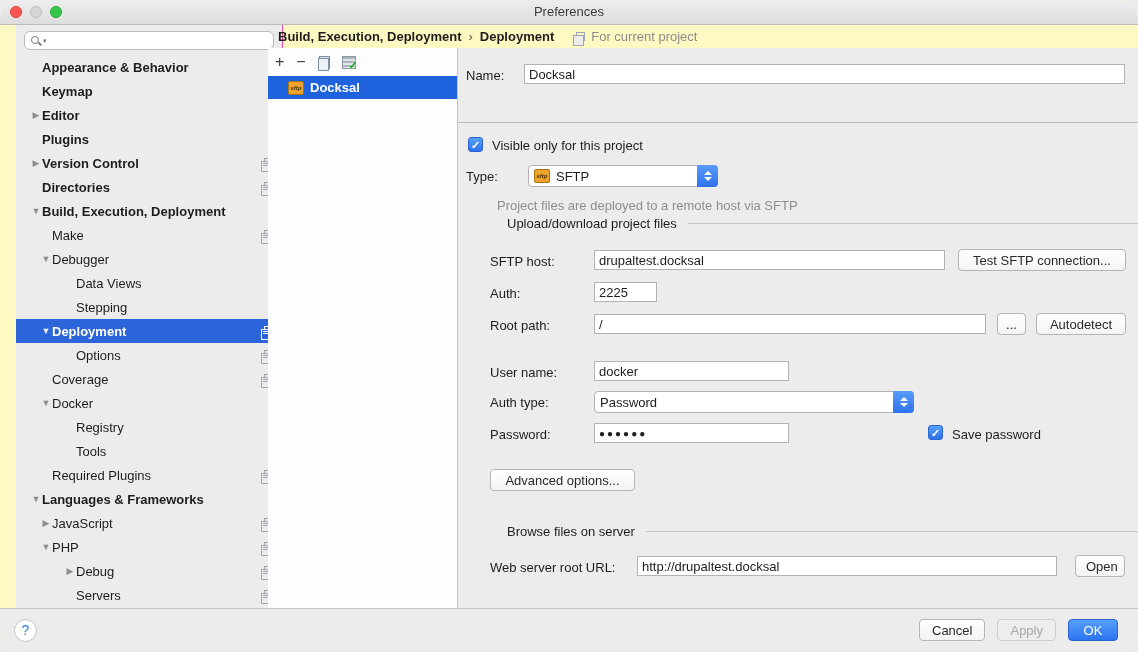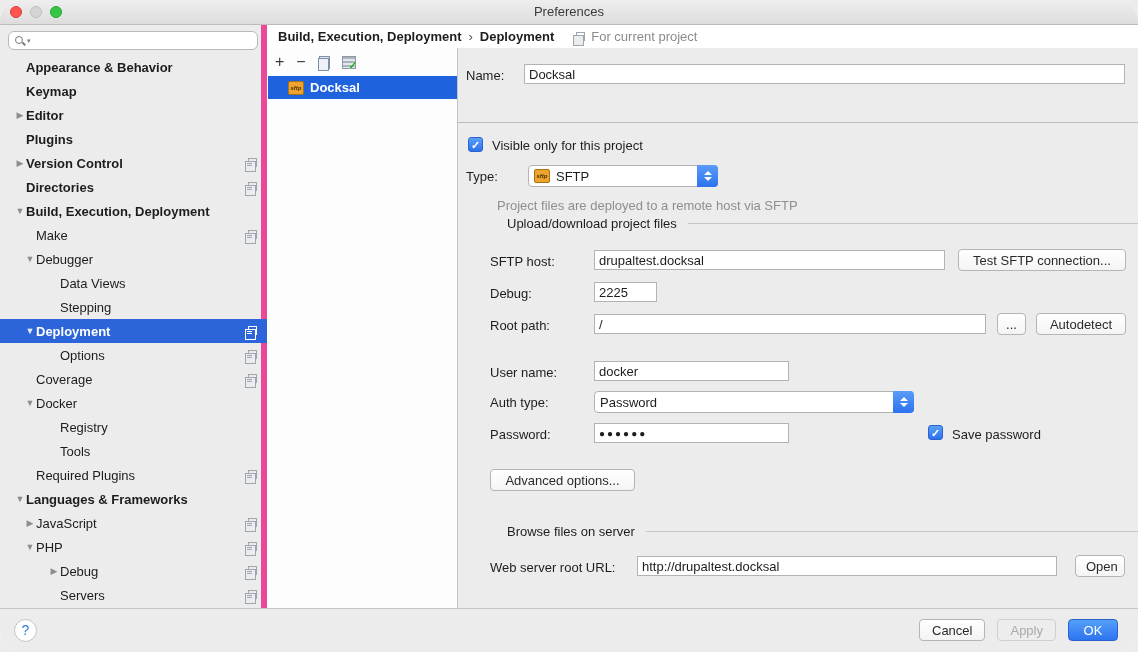--- a/index.html
+++ b/index.html
@@ -1,32 +1,32 @@
 <!DOCTYPE html>
 <html><head>
 <meta charset="utf-8">
 <style>
   * { margin:0; padding:0; box-sizing:border-box; }
   html,body { width:1138px; height:652px; }
   body { font-family:"Liberation Sans", sans-serif; font-size:13px; color:#1d1d1d; background:#ececec; }
-  .window { position:relative; width:1138px; height:652px; overflow:hidden; background:#ffffff;border-radius:20px; }
+  .window { position:relative; width:1138px; height:652px; overflow:hidden; background:#fef9c3;border-radius:20px; }
 
   
   .titlebar { position:absolute; left:0; top:0; width:1138px; height:25px;
     background:linear-gradient(#eeeeee,#dddddd); border-bottom:1px solid #bcbcbc;
     border-radius:6px 6px 0 0; }
   .titlebar .title { position:absolute; left:0; right:0; top:4px; text-align:center; color:#3c3c3c; font-size:13px; }
   .tl { position:absolute; top:6px; width:12px; height:12px; border-radius:50%; }
   .tl.red { left:10px; background:#fc5550; border:1px solid #dd3c35; }
   .tl.gray { left:30px; background:#d5d5d5; border:1px solid #bcbcbc; }
   .tl.green { left:50px; background:#35c648; border:1px solid #24a62f; }
 
   
-  .sidebar { position:absolute; left:0; top:25px; width:267px; height:583px;
-    background:#ececec; border-right:6px solid #ec4899; }
+  .sidebar { position:absolute; left:16px; top:25px; width:267px; height:583px;
+    background:#ececec; border-right:1px solid #ec4899; }
   .searchbox { position:absolute; left:8px; top:6px; width:250px; height:19px; background:#fff;
     border:1px solid #b9b9b9; border-radius:6px; display:flex; align-items:center; padding:0 5px; gap:2px; }
   .mag { position:relative; width:11px; height:11px; display:inline-block; }
   .mag::before { content:""; position:absolute; left:1px; top:1px; width:6px; height:6px;
     border:1.5px solid #7a7a7a; border-radius:50%; }
   .mag::after { content:""; position:absolute; left:8px; top:8px; width:4px; height:1.5px;
     background:#7a7a7a; transform:rotate(45deg); }
   .caret-sm { font-size:7px; color:#7a7a7a; line-height:1; }
 
   .tree { position:absolute; left:0; top:30px; width:267px; }
@@ -274,21 +274,21 @@
 
     <div class="section" style="left:4px; top:168px;">
       <span>Upload/download project files</span>
       <span class="line"></span>
     </div>
 
     <span class="lab" style="left:32px; top:206px;">SFTP host:</span>
     <input class="ipt" style="left: 136px; top: 202px; width: 351px;" value="drupaltest.docksal">
     <button class="btn" style="left:500px; top:201px; width:168px;">Test SFTP connection...</button>
 
-    <span class="lab" style="left:32px; top:238px;">Debug:</span>
+    <span class="lab" style="left:32px; top:238px;">Auth:</span>
     <input class="ipt" style="left: 136px; top: 234px; width: 63px;" value="2225">
 
     <span class="lab" style="left:32px; top:270px;">Root path:</span>
     <input class="ipt" style="left: 136px; top: 266px; width: 392px;" value="/">
     <button class="btn" style="left:539px; top:265px; width:29px; padding:0;">...</button>
     <button class="btn" style="left:578px; top:265px; width:90px;">Autodetect</button>
 
     <span class="lab" style="left:32px; top:317px;">User name:</span>
     <input class="ipt" style="left: 136px; top: 313px; width: 195px;" value="docker">
 

